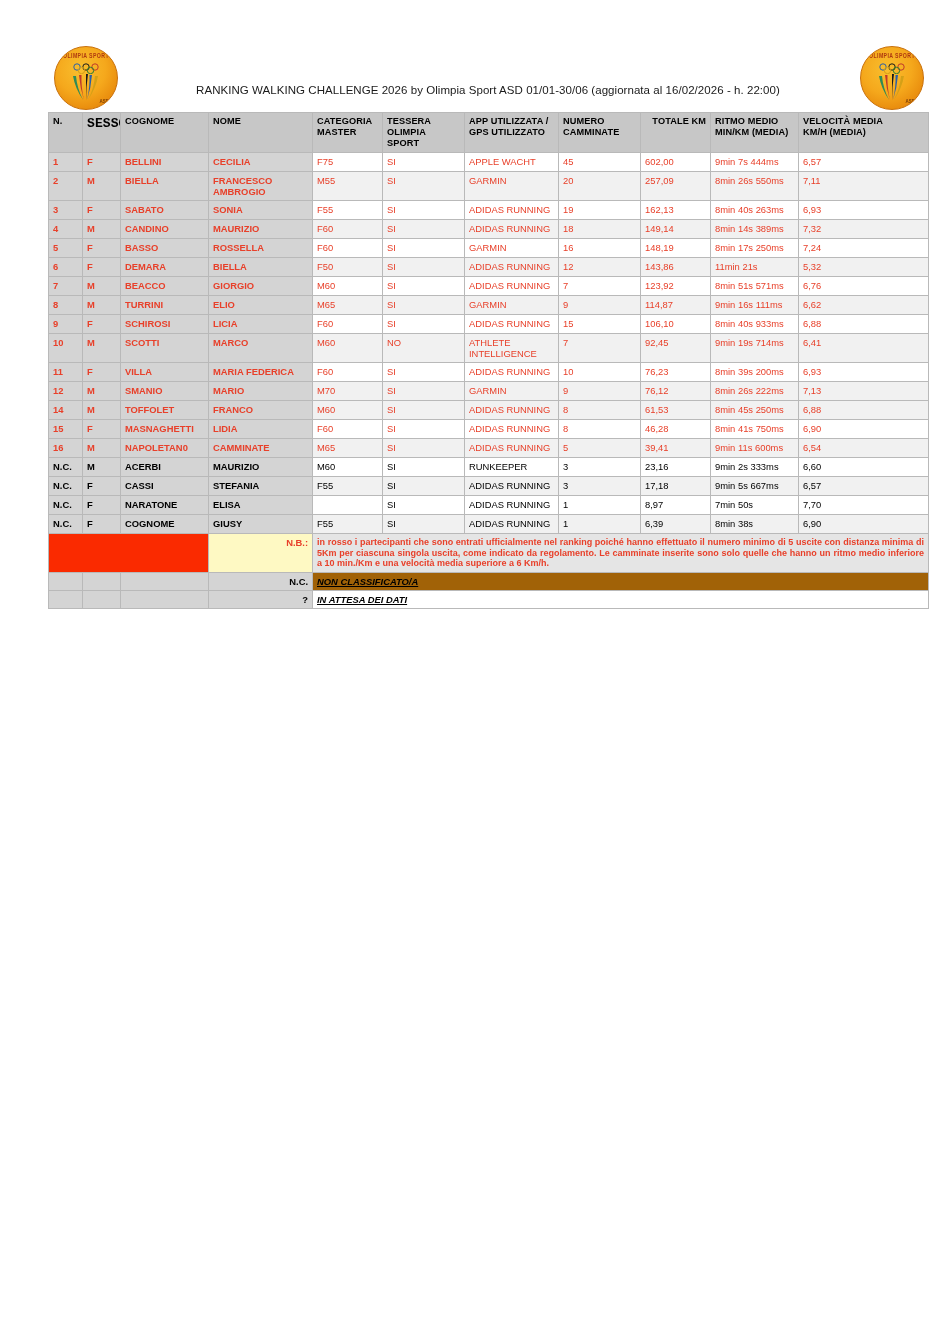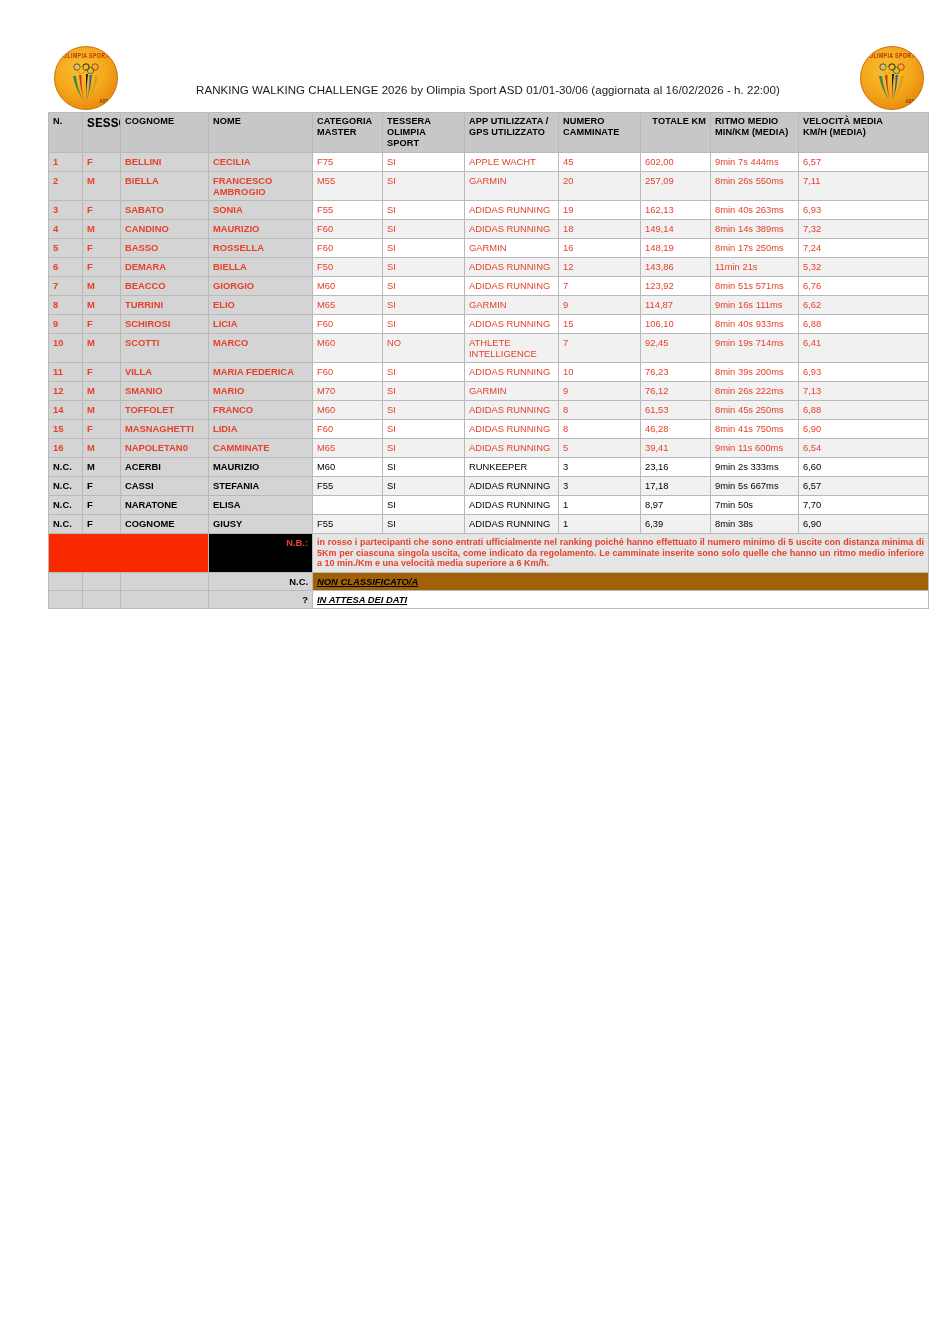--- a/index.html
+++ b/index.html
@@ -154,21 +154,21 @@
   
   tr.black td.gray-col { color: #000; font-weight: bold; }
   tr.black td.body-col { color: #000; font-weight: normal; }
 
   
   td.nb-red {
     background: #fa2a00;
     border: 1px solid #b9b9b9;
   }
   td.nb-label {
-    background: #000000;
+    background: #fef9c3;
     color: #e8402a;
     text-align: right;
     font-weight: bold;
     font-size: 9.4px;
     vertical-align: top;
     padding-top: 4px;
   }
   td.nb-text {
     background: #e5e5e5;
     color: #e8402a;

